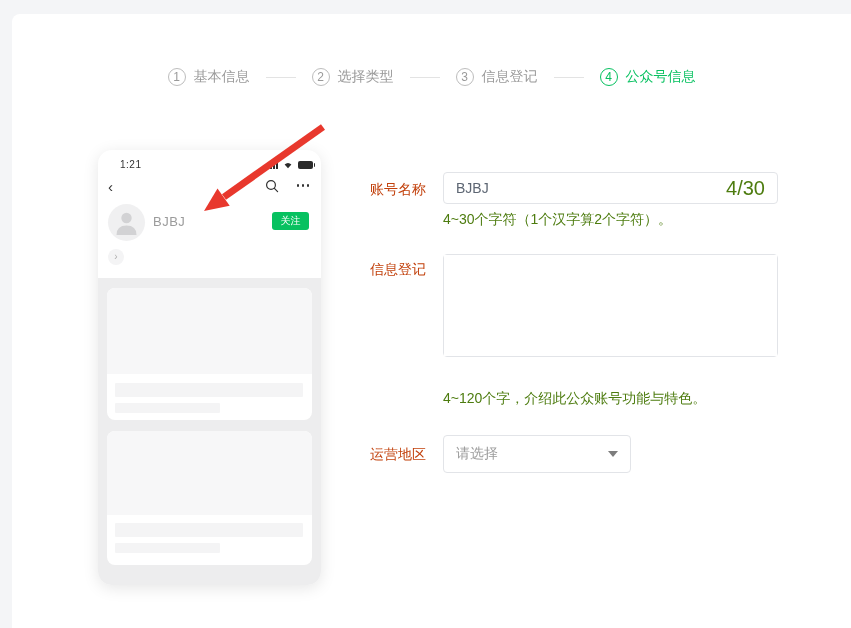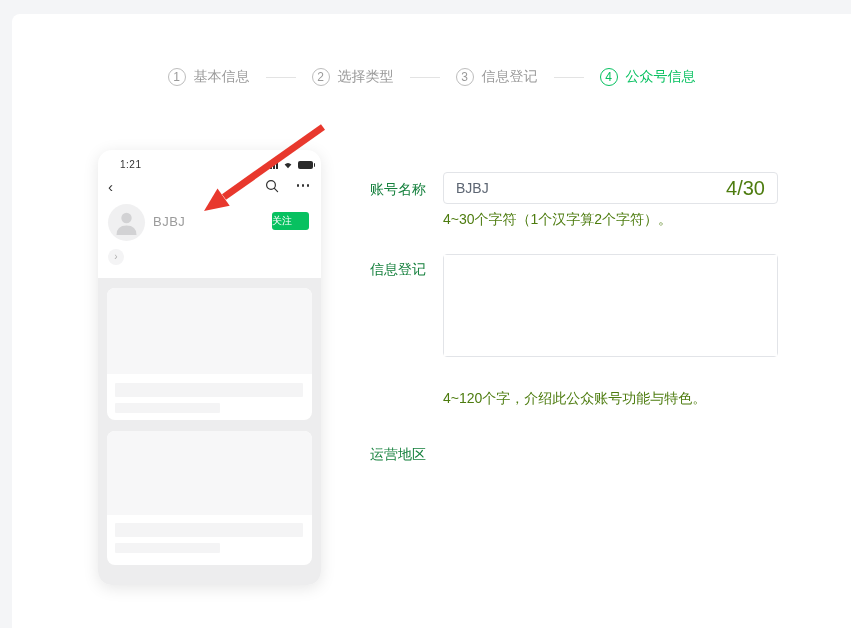--- a/index.html
+++ b/index.html
@@ -36,31 +36,31 @@
   .p-back { position:absolute; left:10px; top:1px; font-size:15px; color:#333; line-height:20px; }
   .p-search { position:absolute; right:42px; top:3px; }
   .p-more { position:absolute; right:12px; top:8px; display:flex; gap:2.5px; }
   .p-more i { width:2.5px; height:2.5px; background:#333; border-radius:50%; display:block; }
   .p-profile { position:absolute; left:10px; right:6px; top:54px; height:38px; }
   .p-avatar { position:absolute; left:0; top:0; width:37px; height:37px; background:#f0f0f1;
               border-radius:50%; overflow:hidden; }
   .p-name { position:absolute; left:45px; top:10px; font-size:13px; color:#9b9b9b; letter-spacing:0.5px; }
   .p-follow { position:absolute; right:6px; top:8px; width:37px; height:18px; background:#07c160;
               border:none; border-radius:3px; color:#fff; font-size:10px; line-height:18px;
-              text-align:left; font-family:inherit; }
+              text-align:center; font-family:inherit; }
   .p-expand { position:absolute; left:10px; top:99px; width:16px; height:16px; background:#f4f4f5;
               border-radius:50%; color:#b0b0b0; font-size:10px; line-height:15px; text-align:center; }
   .p-feed { position:absolute; left:0; right:0; top:128px; bottom:0; background:#ededee;
             border-radius:0 0 14px 14px; }
   .p-card { position:absolute; left:9px; width:205px; background:#fff; border-radius:8px; overflow:hidden; }
   .p-card .img { background:#f7f7f8; }
   .p-card .bar { position:absolute; left:8px; background:#f4f4f5; border-radius:1px; }
 
   
-  .f-label { position:absolute; left:370px; width:66px; font-size:14px; color:#15803d; }
+  .f-label { position:absolute; left:370px; width:66px; font-size:14px; color:#c2410c; }
   .inputwrap { position:absolute; left:443px; width:335px; border:1px solid #e2e4e8;
                border-radius:4px; background:#fff; display:flex; align-items:center; }
   .inputwrap input { flex:1; border:none; outline:none; font-size:14px; color:#5d6673;
                      font-family:inherit; padding:0 8px 0 12px; background:transparent; min-width:0; }
   .counter { font-size:20px; color:#4d7c0f; }
   .inputwrap .counter { padding-right:12px; }
   .hint { position:absolute; left:443px; font-size:14px; color:#4d7c0f; }
   .areawrap { position:absolute; left:443px; top:254px; width:335px; height:103px;
               border:1px solid #e2e4e8; border-radius:4px; background:#fff; }
   .areawrap textarea { width:100%; height:100%; border:none; outline:none; resize:none;
@@ -167,13 +167,17 @@
   </div>
   <div class="hint" style="top:211px;">4~30个字符（1个汉字算2个字符）。</div>
 
   <div class="f-label" style="top:261px;">信息登记</div>
   <div class="areawrap">
     <textarea style=""></textarea>
   </div>
   <div class="hint" style="top:390px;">4~120个字，介绍此公众账号功能与特色。</div>
 
   <div class="f-label" style="top:446px;">运营地区</div>
+  <div class="selectbox">
+    <span>请选择</span>
+    <span class="caret"></span>
+  </div>
 </div>
 
 </body></html>

